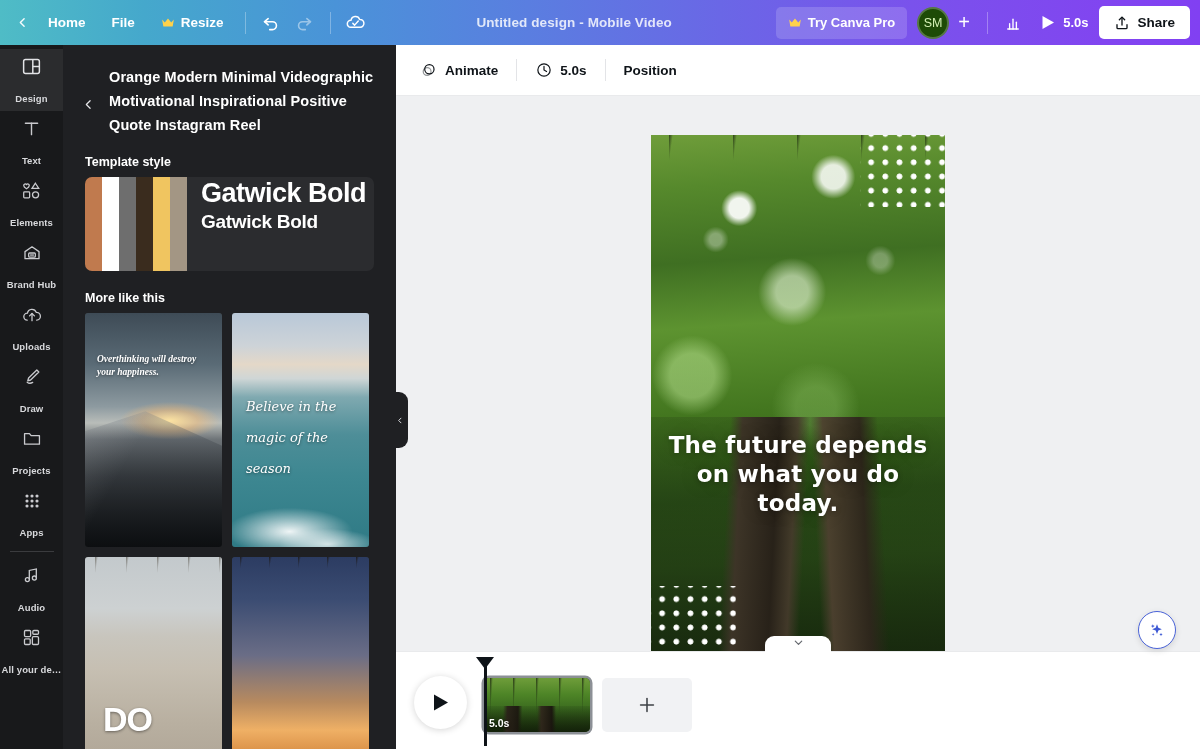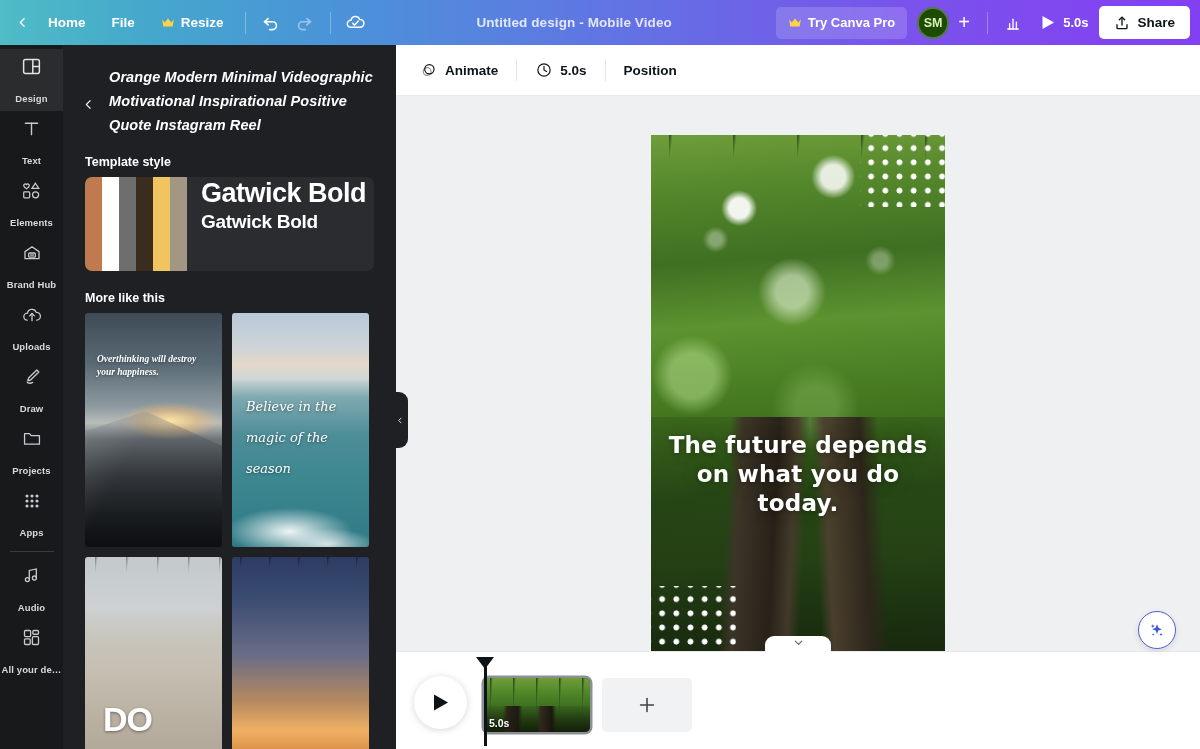--- a/index.html
+++ b/index.html
@@ -39,21 +39,21 @@
   .pro-btn {
     display: flex; align-items: center; gap: 6px;
     height: 32px; padding: 0 12px; border-radius: 5px;
     background: rgba(255,255,255,.16); font-size: 13px; font-weight: 700;
     color: #fff; cursor: pointer; white-space: nowrap;
   }
   .avatar {
     width: 32px; height: 32px; border-radius: 50%;
     background: #1d4b06; color: #d5f2b5;
     display: flex; align-items: center; justify-content: center;
-    font-size: 12.5px; font-weight: 700; margin-left: 10px; cursor: pointer;
+    font-size: 12.5px; font-weight: 400; margin-left: 10px; cursor: pointer;
     border: 2px solid rgba(255,255,255,.25);
   }
   .plus-btn {
     width: 30px; height: 32px; display: flex; align-items: center; justify-content: center;
     font-size: 20px; font-weight: 300; color: #fff; cursor: pointer; border-radius:5px;
   }
   .play-time {
     display: flex; align-items: center; gap: 8px; height: 32px; padding: 0 11px;
     border-radius: 5px; cursor: pointer; font-size: 13px; font-weight: 700; color: #fff;
   }
@@ -86,21 +86,21 @@
   }
   .panel-head {
     display: flex; align-items: flex-start; padding: 20px 16px 0 12px;
   }
   .panel-back {
     width: 26px; height: 26px; display: flex; align-items: center; justify-content: center;
     color: #e6e7ea; cursor: pointer; flex-shrink: 0; margin-top: 26px; border-radius:50%;
   }
   .panel-title {
     font-size: 14.5px; font-weight: 700; line-height: 24px; color: #fff;
-    padding-left: 8px; letter-spacing: .1px; font-style: italic;
+    padding-left: 8px; letter-spacing: .1px;
   }
   .panel-section-label {
     font-size: 12.5px; font-weight: 700; color: #fff;
     padding: 18px 0 8px 22px;
   }
   .style-card {
     margin: 0 22px; height: 94px; background: #2b2c2f; border-radius: 7px;
     display: flex; align-items: flex-start; overflow: hidden; cursor: pointer;
     position: relative;
   }

